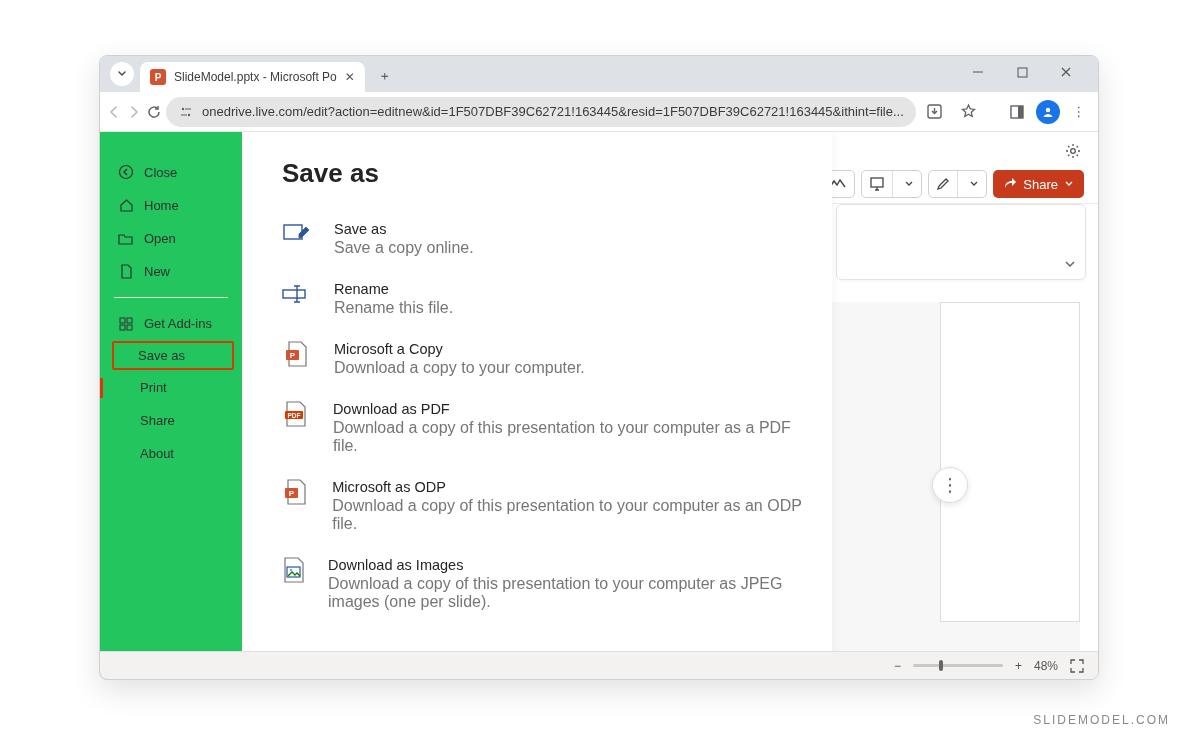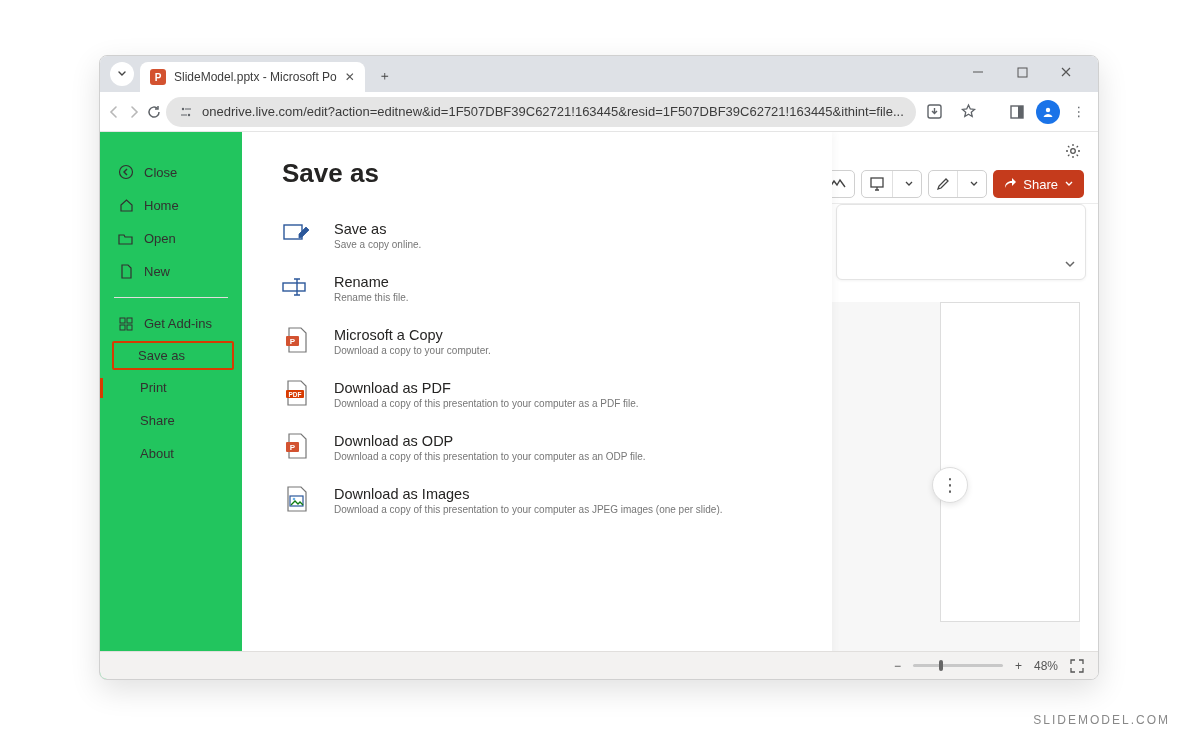--- a/index.html
+++ b/index.html
@@ -138,21 +138,21 @@
     position:relative;
   }
   .bs-indicator{
     position:absolute; left:0; top:246px; width:3px; height:20px; background:#d83b01;
   }
   .bs-main{flex:1; padding:26px 30px 20px 40px;}
   .bs-title{font-size:26px; font-weight:600; color:#252423; margin-bottom:22px;}
   .opt{display:flex;gap:22px; padding:10px 0 14px 0; align-items:flex-start;}
   .opt .oico{width:30px;height:26px;display:flex;align-items:center;justify-content:center;}
   .opt .otext .ot{font-size:14.5px;color:#252423;margin-bottom:2px;}
-  .opt .otext .od{font-size:10px;color:#767676;}
+  .opt .otext .od{font-size:16px;color:#767676;}
   
   .statusbar{
     position:absolute; left:0; right:0; bottom:0; height:28px;
     background:#f3f2f1; border-top:1px solid #e1dfdd;
     display:flex;align-items:center;justify-content:flex-end;
     gap:12px; padding:0 14px; font-size:12px; color:#555;
   }
   .zoom-slider{width:90px;height:3px;background:#c8c8c8;position:relative;border-radius:2px;}
   .zoom-slider::after{content:"";position:absolute;left:26px;top:-4px;width:4px;height:11px;background:#666;border-radius:2px;}
   .watermark{
@@ -444,21 +444,21 @@
 
         <div class="opt">
           <div class="oico">
             <svg width="24" height="26" viewBox="0 0 24 26">
                 <path d="M4 1h12l5 5v19H4z" stroke="#767676" fill="#fff" stroke-width="1.2"></path>
                 <rect x="1" y="9" width="13" height="10" rx="1" fill="#d35230"></rect>
                 <text x="7.5" y="17" font-size="8" fill="#fff" text-anchor="middle" font-weight="bold">P</text>
               </svg>
           </div>
           <div class="otext">
-            <div class="ot">Download as ODP</div>
+            <div class="ot">Microsoft as ODP</div>
             <div class="od">Download a copy of this presentation to your computer as an ODP file.</div>
           </div>
         </div>
 
         <div class="opt">
           <div class="oico">
             <svg width="24" height="26" viewBox="0 0 24 26">
                 <path d="M3 1h13l5 5v19H3z" stroke="#767676" fill="#fff" stroke-width="1.2"></path>
                 <rect x="5" y="10" width="13" height="10" stroke="#2b579a" fill="none" stroke-width="1.2"></rect>
                 <circle cx="9" cy="13" r="1.3" fill="#69afe5"></circle>

